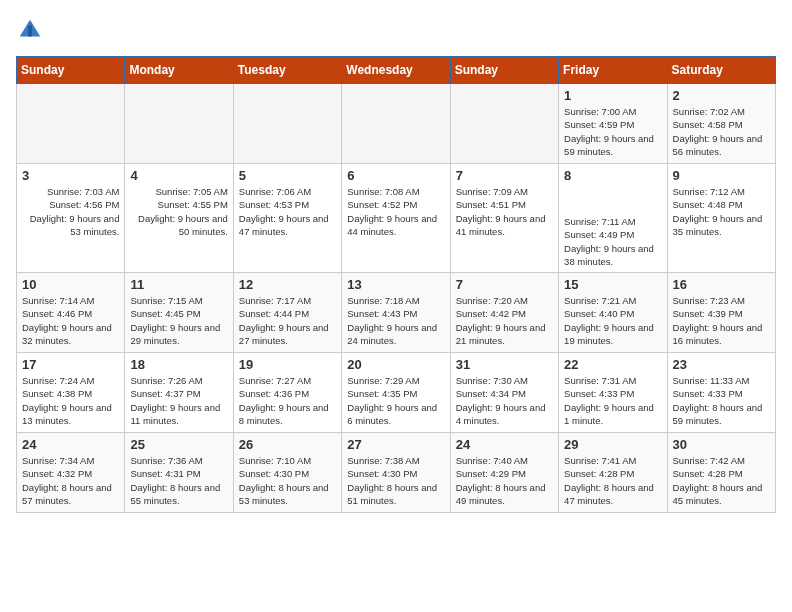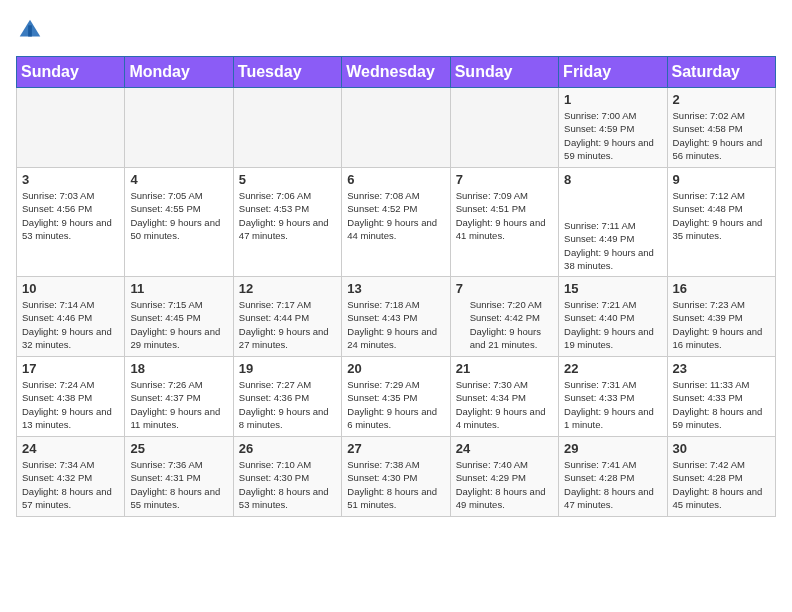--- a/index.html
+++ b/index.html
@@ -51,23 +51,23 @@
     .subtitle {
       font-size: 15px;
       color: #555;
     }
     table {
       width: 100%;
       border-collapse: collapse;
       table-layout: fixed;
     }
     thead tr th {
-      background-color: #8b5cf6;
+      background-color: #c2410c;
       color: #fff;
-      font-size: 16px;
+      font-size: 12px;
       font-weight: bold;
       padding: 6px 4px;
       text-align: left;
       border: 1px solid #2a6aaf;
     }
     tbody tr td {
       border: 1px solid #ccc;
       vertical-align: top;
       padding: 4px 5px;
       font-size: 10px;
@@ -141,27 +141,27 @@
         <td>
           <div class="day-number">2</div>
           <div class="day-info" style="white-space: pre-line;">Sunrise: 7:02 AM
 Sunset: 4:58 PM
 Daylight: 9 hours and 56 minutes.</div>
         </td>
       </tr>
       <tr>
         <td>
           <div class="day-number">3</div>
-          <div class="day-info" style="white-space: pre-line;">Sunrise: 7:03 AM
+          <div class="day-info" style="white-space: pre-line; text-align: right;">Sunrise: 7:03 AM
 Sunset: 4:56 PM
 Daylight: 9 hours and 53 minutes.</div>
         </td>
         <td>
           <div class="day-number">4</div>
-          <div class="day-info" style="white-space: pre-line;">Sunrise: 7:05 AM
+          <div class="day-info" style="white-space: pre-line; text-align: right;">Sunrise: 7:05 AM
 Sunset: 4:55 PM
 Daylight: 9 hours and 50 minutes.</div>
         </td>
         <td>
           <div class="day-number">5</div>
           <div class="day-info" style="white-space: pre-line;">Sunrise: 7:06 AM
 Sunset: 4:53 PM
 Daylight: 9 hours and 47 minutes.</div>
         </td>
         <td>
@@ -209,21 +209,21 @@
 Daylight: 9 hours and 27 minutes.</div>
         </td>
         <td>
           <div class="day-number">13</div>
           <div class="day-info" style="white-space: pre-line;">Sunrise: 7:18 AM
 Sunset: 4:43 PM
 Daylight: 9 hours and 24 minutes.</div>
         </td>
         <td>
           <div class="day-number">7</div>
-          <div class="day-info" style="white-space: pre-line; margin-left: 14px;">Sunrise: 7:20 AM
+          <div class="day-info" style="white-space: pre-line;">Sunrise: 7:20 AM
 Sunset: 4:42 PM
 Daylight: 9 hours and 21 minutes.</div>
         </td>
         <td>
           <div class="day-number">15</div>
           <div class="day-info" style="white-space: pre-line;">Sunrise: 7:21 AM
 Sunset: 4:40 PM
 Daylight: 9 hours and 19 minutes.</div>
         </td>
         <td>
@@ -252,21 +252,21 @@
 Sunset: 4:36 PM
 Daylight: 9 hours and 8 minutes.</div>
         </td>
         <td>
           <div class="day-number">20</div>
           <div class="day-info" style="white-space: pre-line;">Sunrise: 7:29 AM
 Sunset: 4:35 PM
 Daylight: 9 hours and 6 minutes.</div>
         </td>
         <td>
-          <div class="day-number">21</div>
+          <div class="day-number">31</div>
           <div class="day-info" style="white-space: pre-line;">Sunrise: 7:30 AM
 Sunset: 4:34 PM
 Daylight: 9 hours and 4 minutes.</div>
         </td>
         <td>
           <div class="day-number">22</div>
           <div class="day-info" style="white-space: pre-line;">Sunrise: 7:31 AM
 Sunset: 4:33 PM
 Daylight: 9 hours and 1 minute.</div>
         </td>

